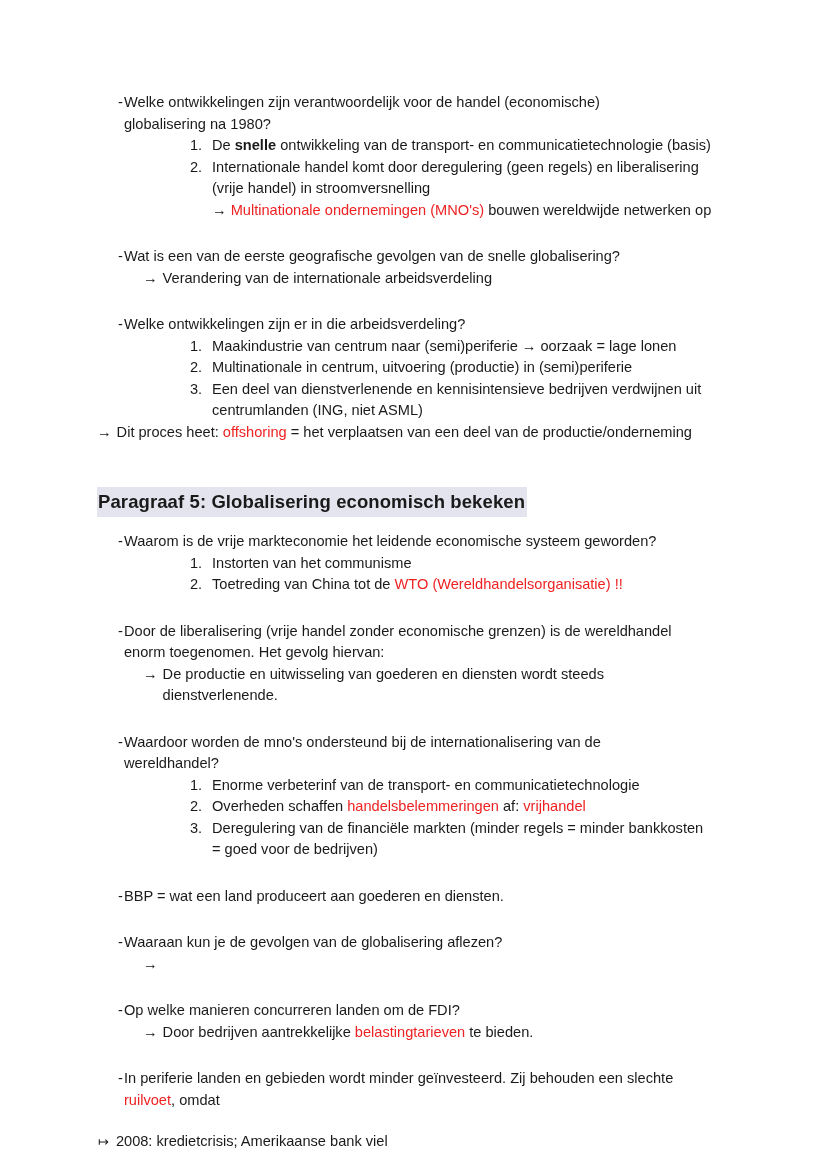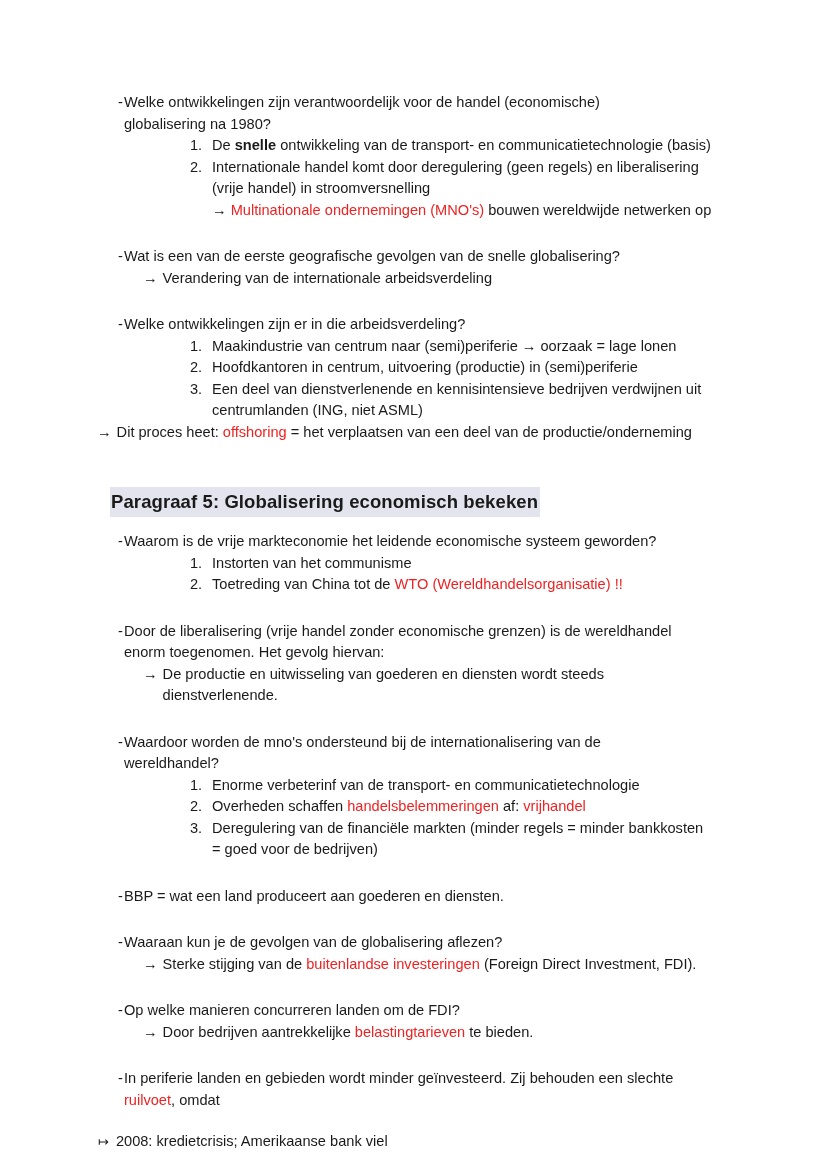--- a/index.html
+++ b/index.html
@@ -87,21 +87,21 @@
     font-size: 18.5px;
     font-weight: bold;
     line-height: 26px;
     display: inline-block;
     background: #e4e4ee;
     padding: 2px 2px 2px 1px;
     margin: 0;
     letter-spacing: 0.1px;
   }
   .heading-wrap {
-    margin: 44px 0 14px 13px;
+    margin: 44px 0 14px 0;
   }
 
   
   .red { color: #ee2222; }
   .red-i { color: #ee2222; }
   .bold { font-weight: bold; }
   .ital { }
 
   .spacer-sm { height: 9px; }
 
@@ -170,21 +170,21 @@
         <span class="dash">-</span>
         <span class="bullet-text">Welke ontwikkelingen zijn er in die arbeidsverdeling?</span>
       </div>
       <ol class="numbered">
         <li>
           <span class="num">1.</span>
           <span class="item-text">Maakindustrie van centrum naar (semi)periferie → oorzaak = lage lonen</span>
         </li>
         <li>
           <span class="num">2.</span>
-          <span class="item-text">Hoofdkantoren in centrum, uitvoering (productie) in (semi)periferie</span>
+          <span class="item-text">Multinationale in centrum, uitvoering (productie) in (semi)periferie</span>
         </li>
         <li>
           <span class="num">3.</span>
           <span class="item-text">
             <span>Een deel van dienstverlenende en kennisintensieve bedrijven verdwijnen uit</span><br>
             <span>centrumlanden (ING, niet ASML)</span>
           </span>
         </li>
       </ol>
       <div class="arrow-line flush">
@@ -273,21 +273,20 @@
 
     <div class="spacer-sm"></div>
 
     <div class="block">
       <div class="bullet-row">
         <span class="dash">-</span>
         <span class="bullet-text">Waaraan kun je de gevolgen van de globalisering aflezen?</span>
       </div>
       <div class="arrow-line">
         <span class="arw">→</span>
-        <span class="a-text"><span>Sterke stijging van de </span><span class="red">buitenlandse investeringen</span><span> (Foreign Direct Investment, FDI).</span></span>
       </div>
     </div>
 
     <div class="spacer-sm"></div>
 
     <div class="block">
       <div class="bullet-row">
         <span class="dash">-</span>
         <span class="bullet-text">Op welke manieren concurreren landen om de FDI?</span>
       </div>

